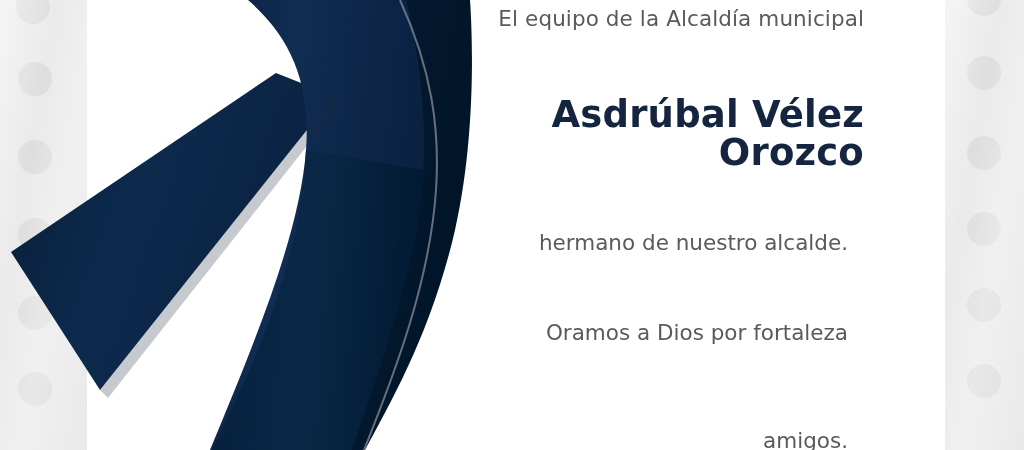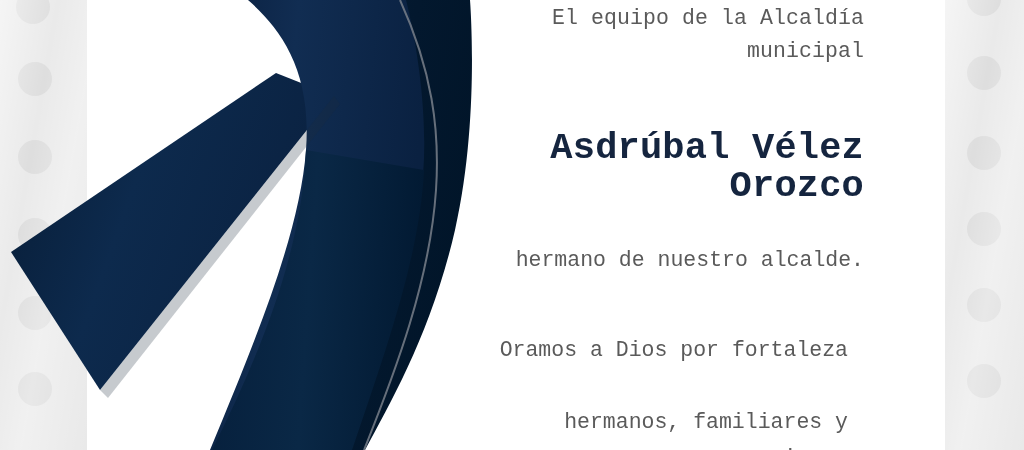--- a/index.html
+++ b/index.html
@@ -71,21 +71,20 @@
 
   
   .text-block {
     position: absolute;
     top: 0;
     left: 470px;
     width: 394px;
     height: 450px;
     text-align: right;
     color: #5a5a5a;
-    font-family: Liberation Mono, monospace;
   }
 
   .lead {
     margin: 0;
     padding-top: 2px;
     font-size: 21.5px;
     line-height: 33px;
     font-weight: 400;
     color: #5a5a5a;
     letter-spacing: 0.1px;
@@ -95,21 +94,21 @@
     margin: 0;
     padding-top: 28px;
     font-size: 37px;
     line-height: 38px;
     font-weight: 700;
     color: #15253f;
     letter-spacing: 0.2px;
   }
 
   .relation {
-    margin: 0;
+    margin: 16px;
     padding-top: 39px;
     font-size: 21.5px;
     line-height: 32px;
     font-weight: 400;
     color: #5a5a5a;
   }
 
   .prayer {
     margin: 16px;
     padding-top: 40px;
@@ -204,19 +203,19 @@
       <br>
     </p>
 
     <p class="name">Asdrúbal Vélez Orozco</p>
 
     <p class="relation">hermano de nuestro alcalde.</p>
 
     <p class="prayer">
       <span>Oramos a Dios por fortaleza</span><br>
       <br>
-      <span>hermanos, familiares y</span><br>
+      <br>
       <span>amigos.</span>
     </p>
 
   </div>
 
 </div>
 
 </body></html>

